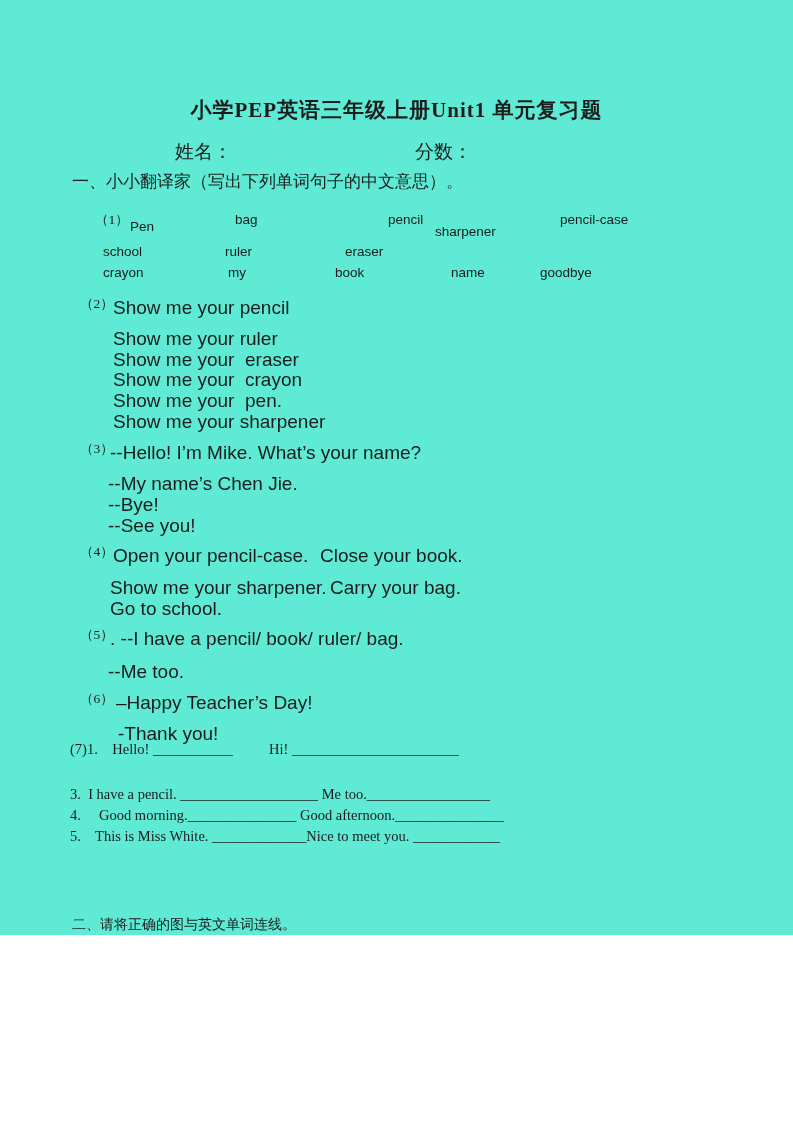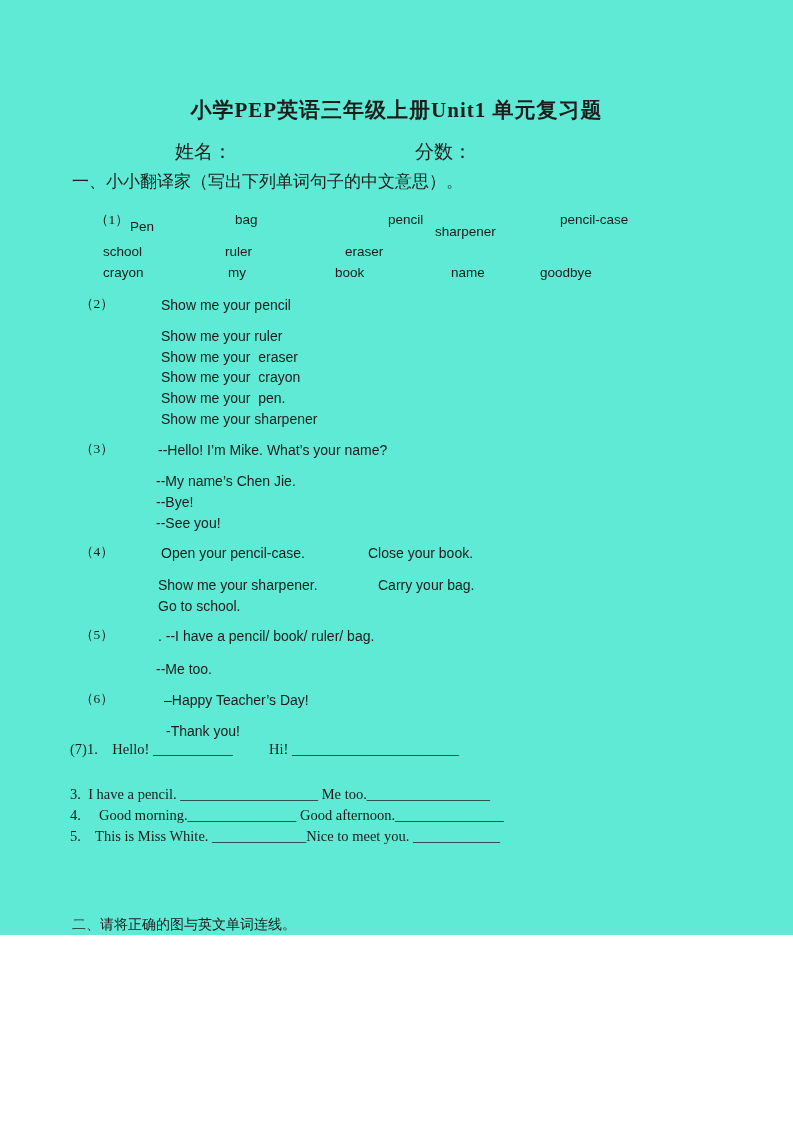--- a/index.html
+++ b/index.html
@@ -15,21 +15,21 @@
   .abs{position:absolute;white-space:pre;}
   .title{
     left:0;right:0;text-align:center;
     font-size:21px;font-weight:600;
     font-family:"Liberation Serif", serif;
     letter-spacing:1px;
   }
   .meta{font-size:19px;font-family:Liberation Mono, monospace;}
   .heading{font-size:17px;font-weight:normal;text-align:center;}
   .heading-normal{font-size:14px;font-weight:normal;}
-  .sans{font-family:"Liberation Sans", sans-serif;font-size:14px;margin-left:48px;}
+  .sans{font-family:"Liberation Sans", sans-serif;font-size:19px;}
   .word{font-family:"Liberation Sans", sans-serif;font-size:13.5px;}
   .plabel{font-size:13.5px;font-family:"Liberation Serif", serif;}
   .serifline{font-family:"Liberation Serif", serif;font-size:14.5px;}
   .img-card{
     position:absolute;
     background:#eed9d2;
     background-image:repeating-linear-gradient(45deg, rgba(255,255,255,.25) 0 1px, rgba(0,0,0,0) 1px 3px);
   }
   .img-card svg{display:block;width:100%;height:100%;}
 </style>

